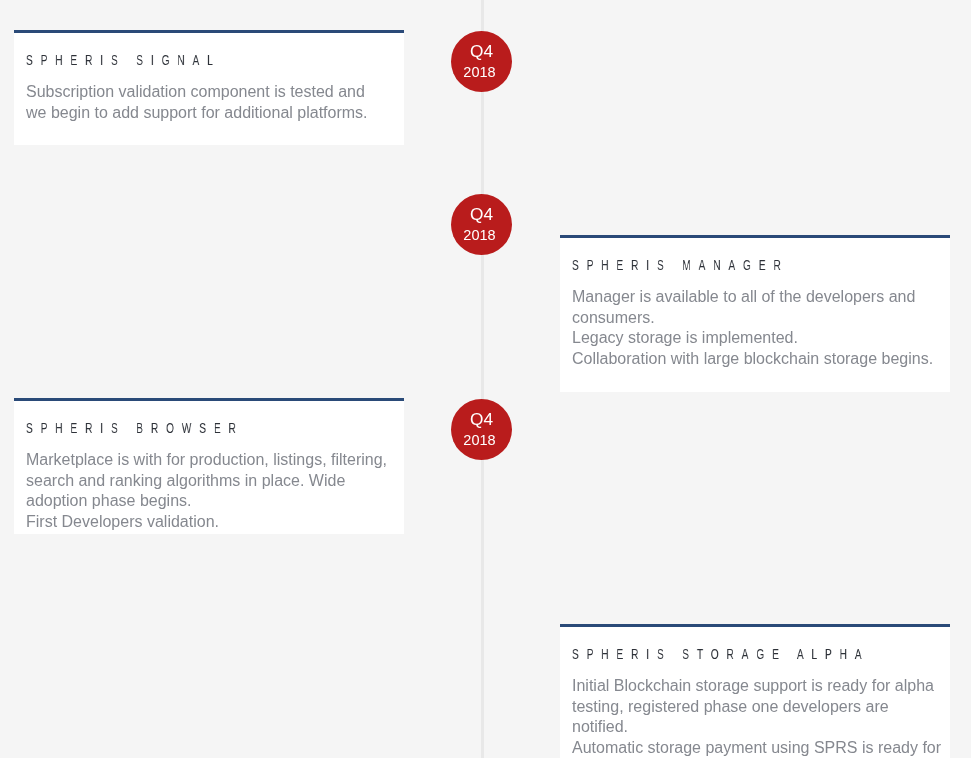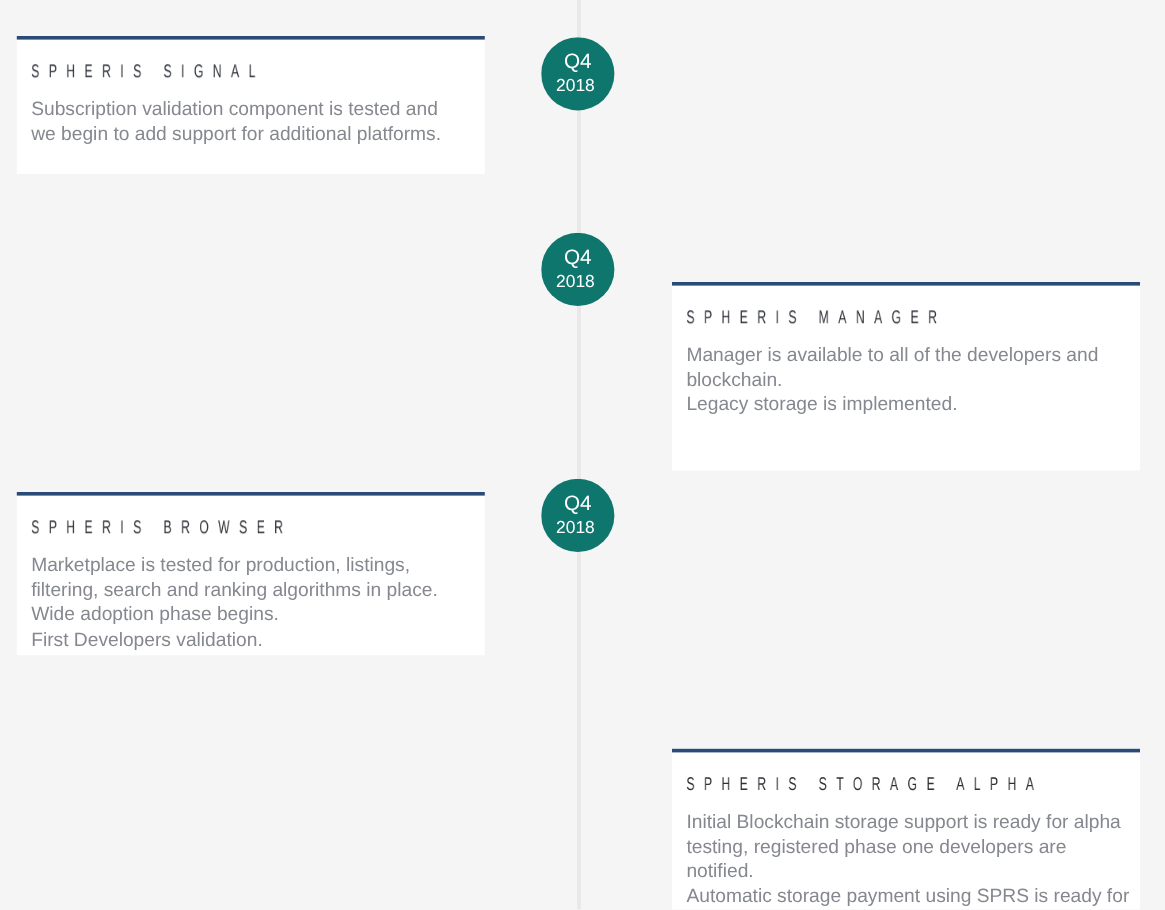--- a/index.html
+++ b/index.html
@@ -23,21 +23,21 @@
     width: 3px;
     height: 758px;
     background: #e8e8e8;
   }
   .marker {
     will-change: transform;
     position: absolute;
     width: 61px;
     height: 61px;
     border-radius: 50%;
-    background: #0f766e;
+    background: #b91c1c;
     color: #ffffff;
     text-align: center;
     left: 451.3px;
   }
   .marker .q {
     position: absolute;
     left: 0; right: 0;
     top: 12.4px;
     font-size: 17.3px;
     line-height: 1;
@@ -90,29 +90,30 @@
   <div class="card left" style="top:30px;height:115px;">
     <div class="title">SPHERIS SIGNAL</div>
     <div class="body" style="width:345px">
       <div>Subscription validation component is tested and we begin to add support for additional platforms.</div>
     </div>
   </div>
 
   <div class="card right" style="top:193px;height:157px;">
     <div class="title">SPHERIS MANAGER</div>
     <div class="body">
-      <div>Manager is available to all of the developers and blockchain.</div>
+      <div>Manager is available to all of the developers and consumers.</div>
       <div>Legacy storage is implemented.</div>
+      <div>Collaboration with large blockchain storage begins.</div>
     </div>
   </div>
 
-  <div class="card left" style="top:398px;height:136px;margin-top:12px;">
+  <div class="card left" style="top:398px;height:136px;">
     <div class="title">SPHERIS BROWSER</div>
     <div class="body">
-      <div>Marketplace is tested for production, listings, filtering, search and ranking algorithms in place. Wide adoption phase begins.</div>
+      <div>Marketplace is with for production, listings, filtering, search and ranking algorithms in place. Wide adoption phase begins.</div>
       <div>First Developers validation.</div>
     </div>
   </div>
 
   <div class="card right" style="top:582px;height:136px;">
     <div class="title">SPHERIS STORAGE ALPHA</div>
     <div class="body">
       <div>Initial Blockchain storage support is ready for alpha testing, registered phase one developers are notified.</div>
       <div>Automatic storage payment using SPRS is ready for early testing.</div>
     </div>

